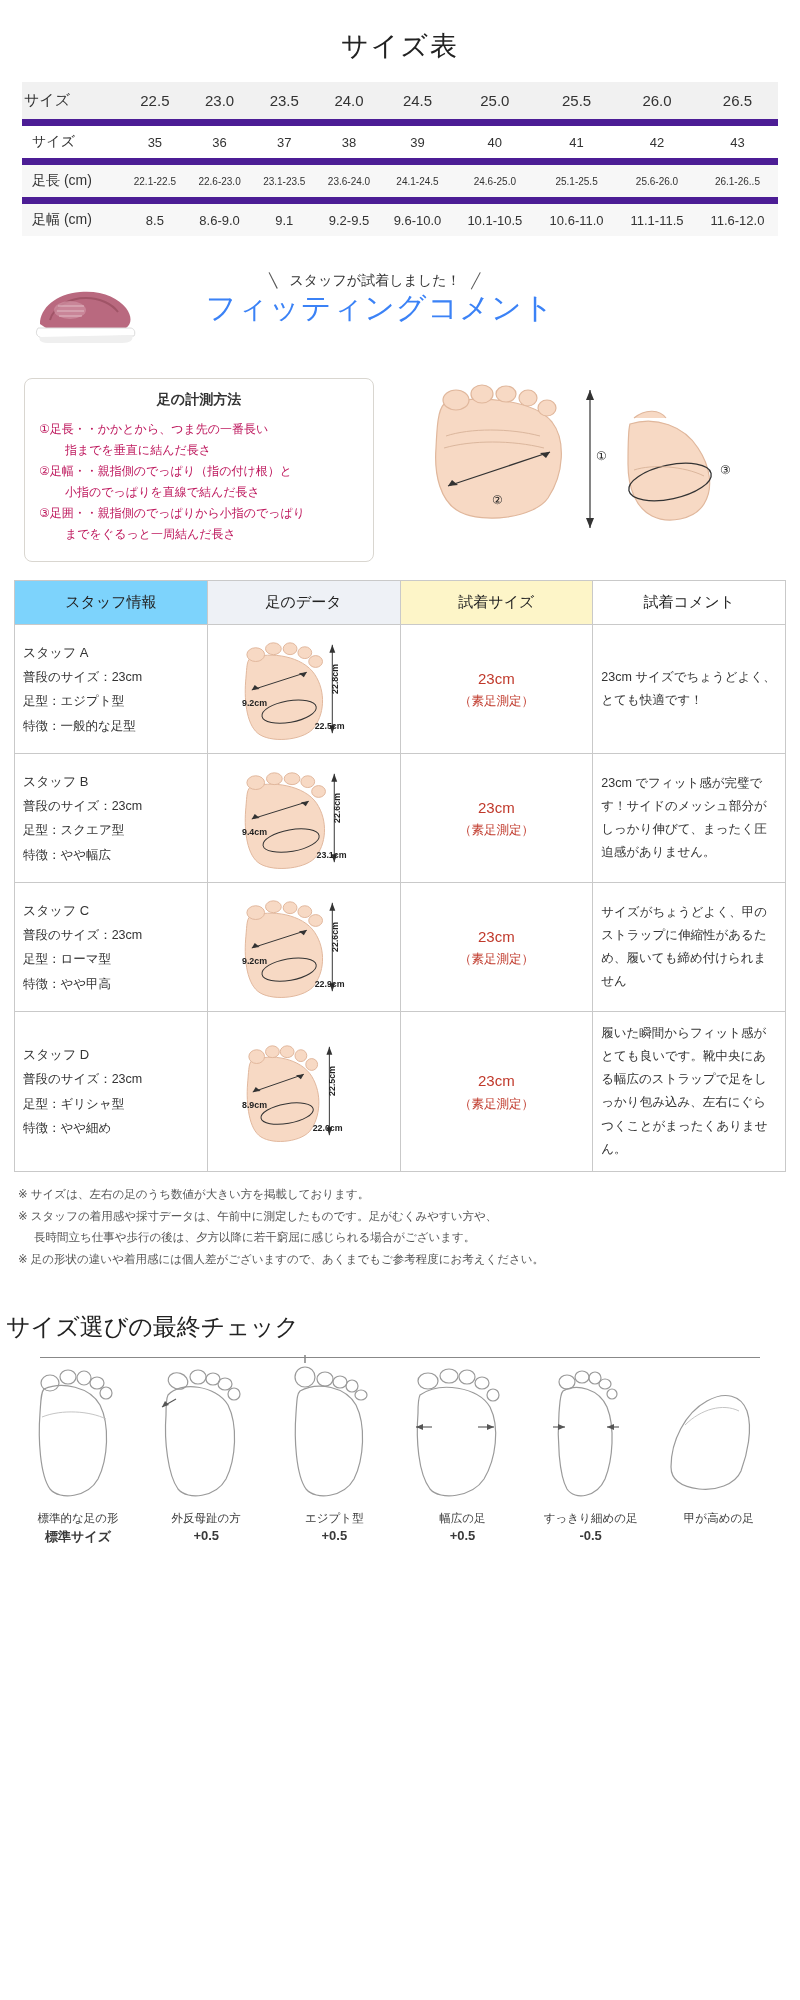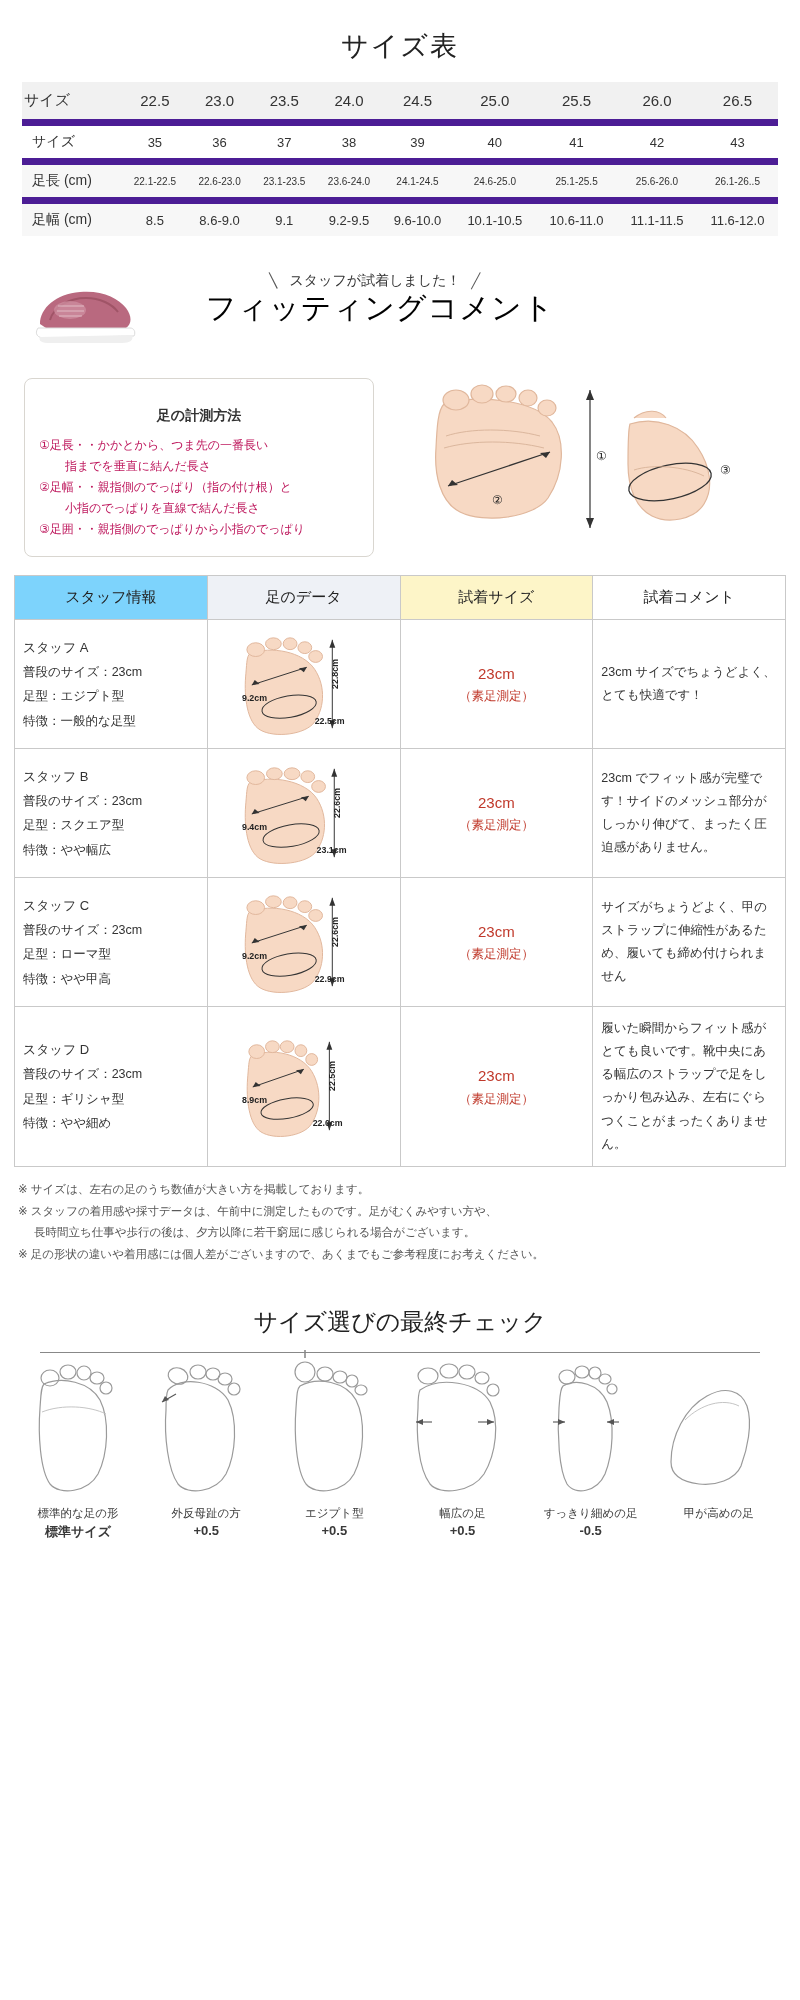--- a/index.html
+++ b/index.html
@@ -69,39 +69,39 @@
   .fitting-staff-line .slash.l { transform: rotate(14deg); }
   .fitting-staff-line .slash.r { transform: rotate(-14deg); }
   .fitting-title {
     position: absolute;
     left: 150px;
     top: 26px;
     width: 460px;
     text-align: center;
     font-size: 30px;
     letter-spacing: 1px;
-    color: #000000;
+    color: #3b82f6;
   }
 
   
   .measure-area {
     display: flex;
     padding: 0 24px;
     margin-top: 6px;
     align-items: flex-start;
   }
   .measure-box {
     border: 1px solid #d9d6d0;
     border-radius: 8px;
     width: 350px;
     padding: 12px 14px 16px;
     background: #fff;
   }
   .measure-box h3 {
-    margin: 16px 0 10px;
+    margin: 0 0 10px;
     text-align: center;
     font-size: 14px;
     font-weight: bold;
     color: #333;
   }
   .measure-box ul { margin: 0; padding: 0; list-style: none; }
   .measure-box li {
     font-size: 12px;
     line-height: 1.75;
     color: #be185d;
@@ -144,25 +144,25 @@
     padding: 12px 18px 14px;
     font-size: 11.5px;
     line-height: 1.9;
     color: #555;
   }
   .notes .n-line { white-space: pre-wrap; }
   .notes .n-indent { padding-left: 16px; display: block; }
 
   
   .final-title {
-    text-align: center;
+    text-align: left;
     font-size: 24px;
     color: #222;
     margin-top: 16px;
-    padding: 10px 16px 6px;
+    padding: 10px 6px 6px;
   }
   .feet-row {
     display: flex;
     padding: 6px 14px 0;
     position: relative;
   }
   .foot-cell { width: 16.6%; text-align: center; }
   .foot-cap {
     font-size: 11.5px;
     line-height: 1.6;
@@ -268,20 +268,21 @@
         <li>
           <span>①足長・・かかとから、つま先の一番長い</span>
           <span class="sub">指までを垂直に結んだ長さ</span>
         </li>
         <li>
           <span>②足幅・・親指側のでっぱり（指の付け根）と</span>
           <span class="sub">小指のでっぱりを直線で結んだ長さ</span>
         </li>
         <li>
           <span>③足囲・・親指側のでっぱりから小指のでっぱり</span>
+          <span class="sub">までをぐるっと一周結んだ長さ</span>
         </li>
       </ul>
     </div>
 
     <div class="measure-fig">
       <svg viewBox="0 0 360 160" width="360" height="160">
 
         <path d="M60,26 C96,16 150,22 168,44 C182,62 180,96 164,120 C150,140 100,146 76,134 C56,124 50,96 52,70 C53,48 54,32 60,26 Z" fill="#f7d9c4" stroke="#e0b79c" stroke-width="1.2"></path>
         <g fill="#f7d9c4" stroke="#e0b79c" stroke-width="1.2">
           <ellipse cx="72" cy="22" rx="13" ry="10"></ellipse>

